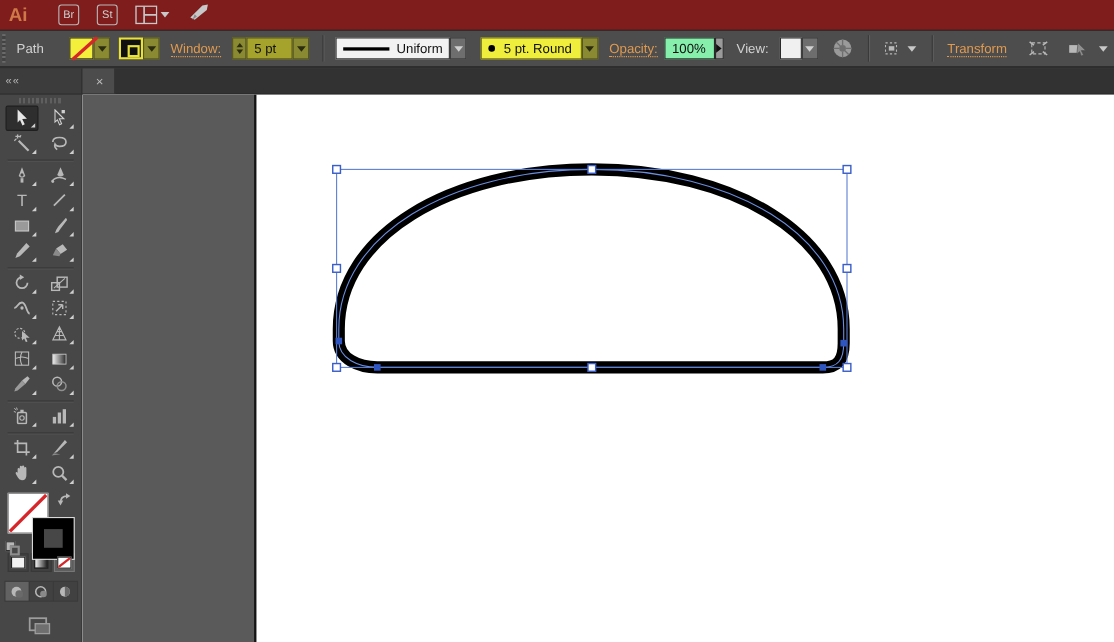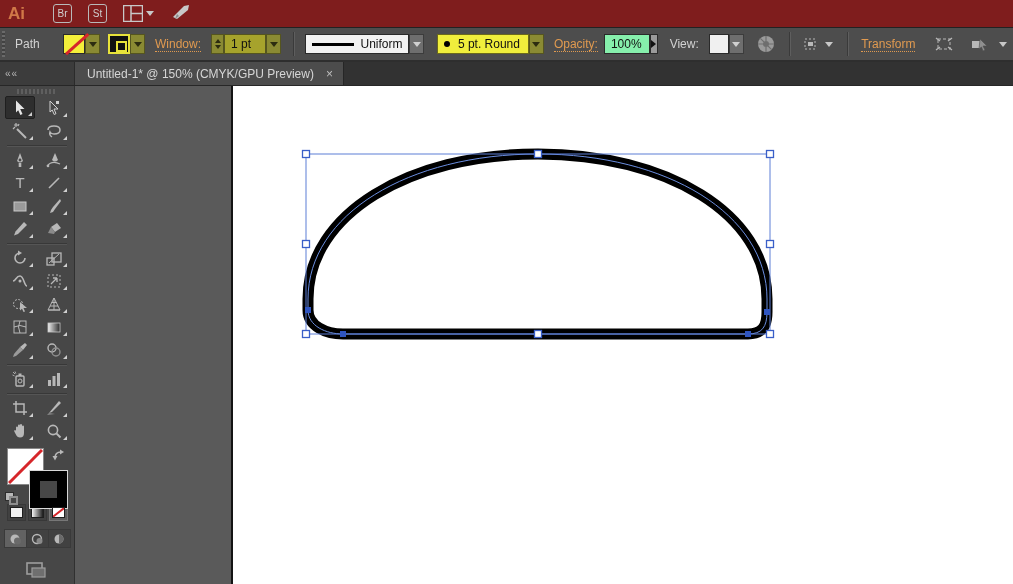--- a/index.html
+++ b/index.html
@@ -160,21 +160,21 @@
       <span class="drop-btn">
           <i class="caret"></i>
         </span>
     </div>
     <span class="cb-link">Window:</span>
     <div class="swatch-group">
       <span class="stepper">
           <i class="up"></i>
           <i class="dn"></i>
         </span>
-      <span class="field olive">1 pt</span>
+      <span class="field olive">5 pt</span>
       <span class="drop-btn">
           <i class="caret"></i>
         </span>
     </div>
     <div class="sep"></div>
     <div class="swatch-group">
       <span class="field white">
         <span class="stroke-preview"></span>
         <span>Uniform</span>
       </span>
@@ -235,21 +235,20 @@
           <rect x="2" y="5" width="8" height="7" fill="#b8b8b8"></rect>
           <path d="M10 3 L17 10 L13 10 L15 14 L13 15 L11.5 11 L9 13 Z" fill="#8f8f8f" stroke="#4d4d4d" stroke-width="0.6"></path>
         </svg>
       <i class="caret" style="margin-left:6px"></i>
     </span>
   </div>
 
   <div class="tabbar">
     <div class="panel-collapse">««</div>
     <div class="doc-tab">
-      <span>Untitled-1* @ 150% (CMYK/GPU Preview)</span>
       <span class="tab-close">×</span>
     </div>
   </div>
 
   <div class="main">
 
     <div class="toolbar">
       <div class="toolbar-grip"></div>
       <div class="tool-grid" id="tool-grid">
           <div class="tool active">

